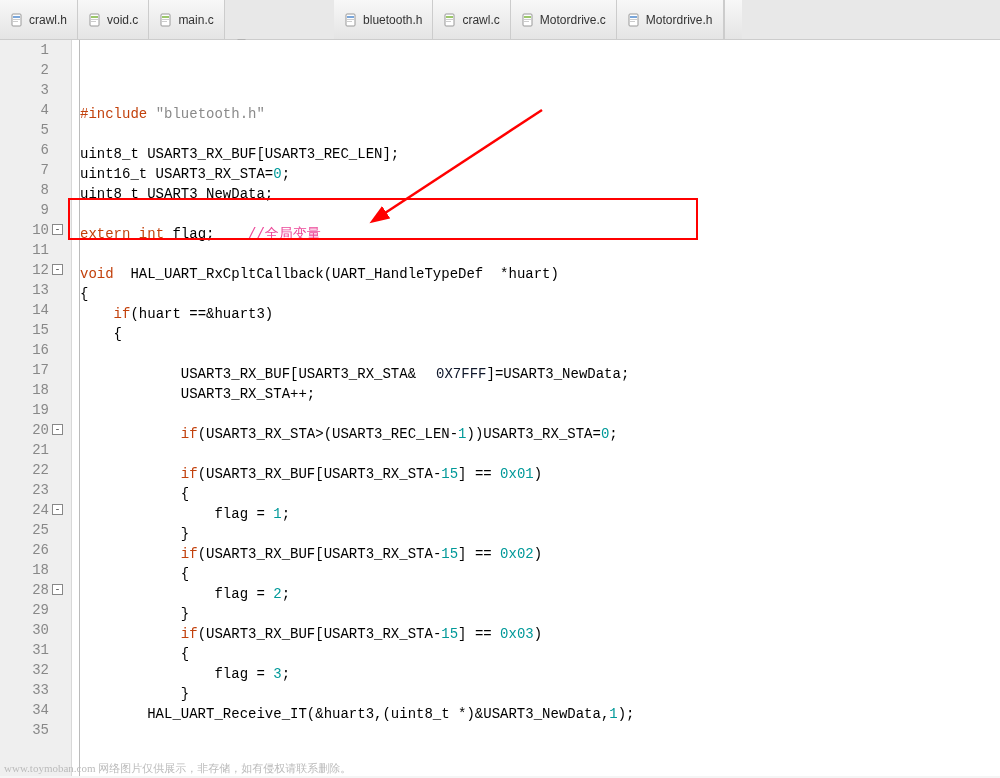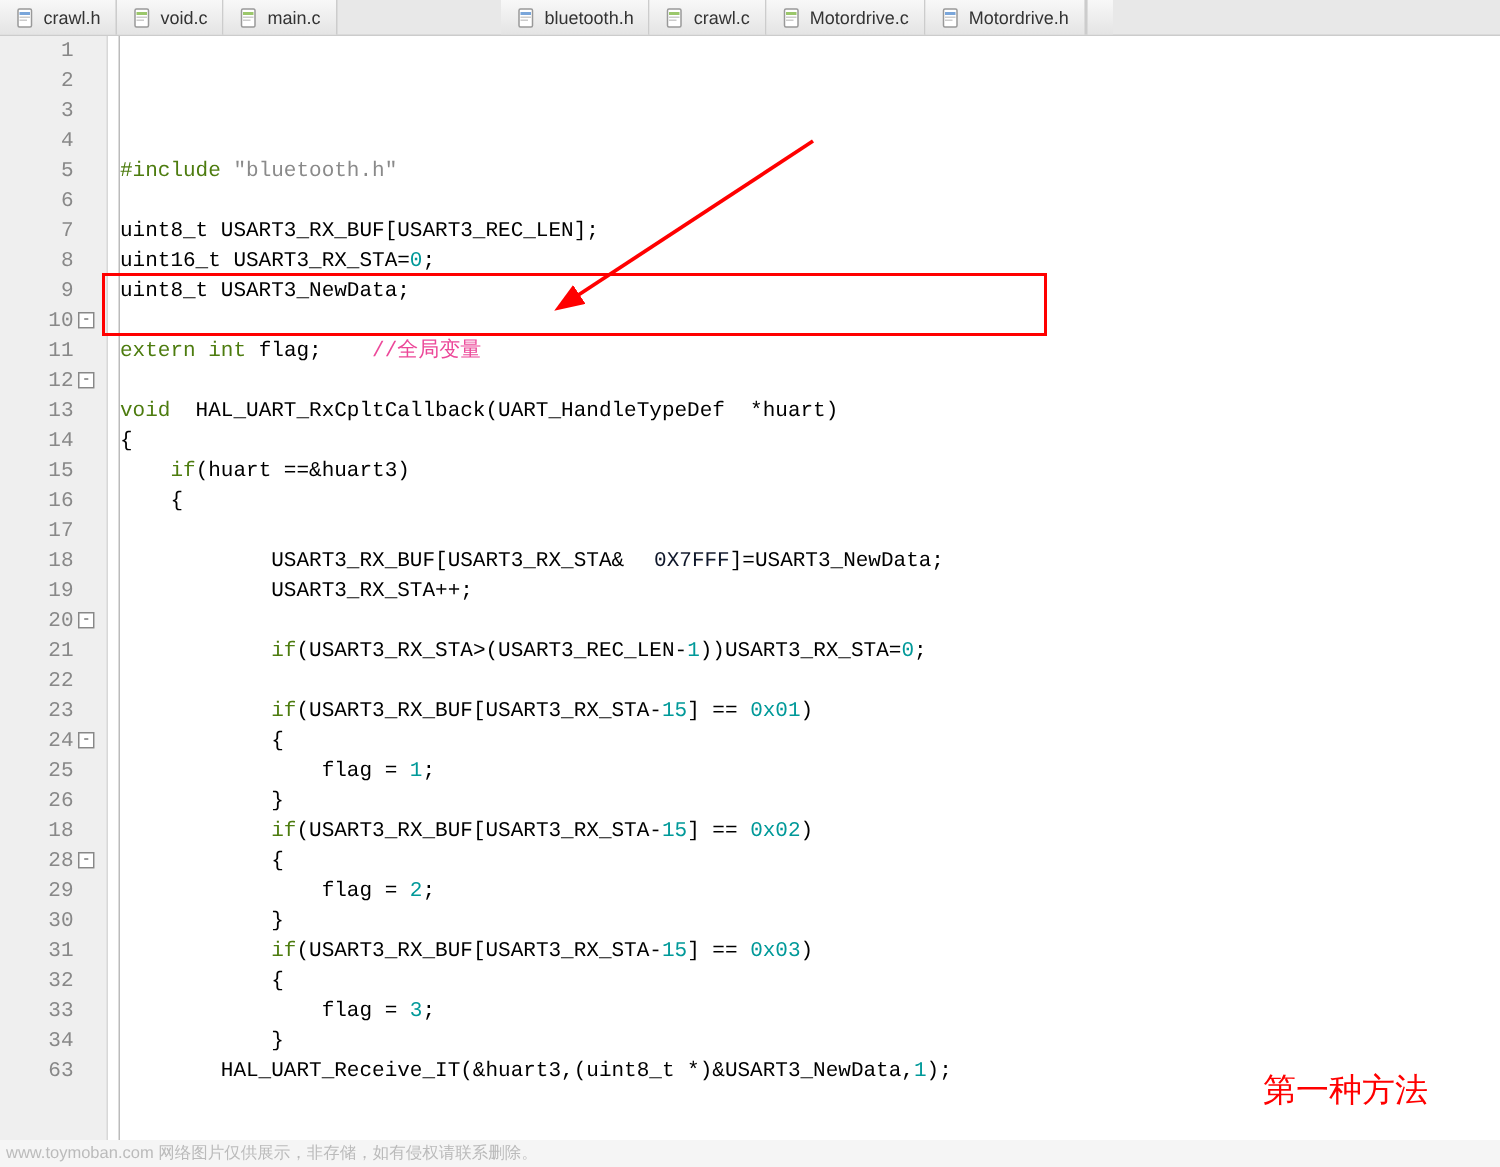--- a/index.html
+++ b/index.html
@@ -9,21 +9,21 @@
     background: #f5f5f5;
     width: 1000px;
     height: 778px;
     overflow: hidden;
     position: relative;
   }
   .tab-bar {
     display: flex;
     background: #e8e8e8;
     border-bottom: 1px solid #ccc;
-    height: 24px;
+    height: 40px;
   }
   .tab {
     display: flex;
     align-items: center;
     padding: 2px 10px;
     border-right: 1px solid #ccc;
     background: linear-gradient(#f8f8f8,#e4e4e4);
     font-family: Tahoma, Arial, sans-serif;
     font-size: 12px;
     color: #333;
@@ -79,21 +79,21 @@
     width:1px;
     background:#bbb;
   }
   .code {
     flex: 1;
     padding-left: 8px;
     white-space: pre;
     position: relative;
   }
   .code .ln { height: 20px; line-height: 20px; }
-  .kw   { color: #4d7c0f; font-family: Liberation Mono, monospace; }
+  .kw   { color: #c2410c; font-family: Liberation Mono, monospace; }
   .str  { color: #8a8a8a; }
   .num  { color: #009999; }
   .cmt  { color: #ec4899; }
   .hexg { color: #0f172a; margin-left: 20px; }
   .annotation-arrow {
     position: absolute;
     pointer-events: none;
   }
   .anno-text {
     position: absolute;
@@ -103,21 +103,21 @@
     pointer-events: none;
   }
   .highlight-box {
     position: absolute;
     border: 2px solid #ff0000;
     pointer-events: none;
   }
   .footer {
     position:absolute;
     bottom:0;left:0;
-    font-family: Liberation Sans, sans-serif;
+    font-family: Liberation Serif, serif;
     font-size:11px;
     color:#bbb;
     padding:2px 4px;
   }
 </style>
 </head>
 <body>
 
 <div class="tab-bar" id="tabbar">
     <div class="tab">
@@ -225,29 +225,28 @@
       <div class="ln">25</div>
       <div class="ln">26</div>
       <div class="ln">18</div>
       <div class="ln">28<div class="fold-box">-</div></div>
       <div class="ln">29</div>
       <div class="ln">30</div>
       <div class="ln">31</div>
       <div class="ln">32</div>
       <div class="ln">33</div>
       <div class="ln">34</div>
-      <div class="ln">63</div>
+      <div class="ln">35</div>
     </div>
   <div class="code" id="codearea">
     <div class="highlight-box" style="left:-4px; top:158px; width:630px; height:42px;"></div>
     <svg class="annotation-arrow" style="left:290px; top:60px; width:200px; height:140px;">
       <defs>
           <marker id="ah" markerWidth="10" markerHeight="10" refX="2" refY="3" orient="auto">
         <path d="M0,0 L0,6 L8,3 z" fill="#ff0000"></path>
           </marker>
         </defs>
       <line x1="180" y1="10" x2="20" y2="115" stroke="#ff0000" stroke-width="2.5" marker-end="url(#ah)"></line>
     </svg>
-    <div class="anno-text" style="left:770px; top:688px;">第一种方法</div>
   <div class="ln"><span class="kw">#include </span><span class="str">"bluetooth.h"</span></div><div class="ln"></div><div class="ln"><span>uint8_t USART3_RX_BUF[USART3_REC_LEN];</span></div><div class="ln"><span>uint16_t USART3_RX_STA=</span><span class="num">0</span><span>;</span></div><div class="ln"><span>uint8_t USART3_NewData;</span></div><div class="ln"></div><div class="ln"><span class="kw">extern</span><span> </span><span class="kw">int</span><span> flag;    </span><span class="cmt">//全局变量</span></div><div class="ln"></div><div class="ln"><span class="kw">void</span><span>  HAL_UART_RxCpltCallback(UART_HandleTypeDef  *huart)</span></div><div class="ln"><span>{</span></div><div class="ln"><span>    </span><span class="kw">if</span><span>(huart ==&amp;huart3)</span></div><div class="ln"><span>    {</span></div><div class="ln"></div><div class="ln"><span>            USART3_RX_BUF[USART3_RX_STA&amp;</span><span class="hexg">0X7FFF</span><span>]=USART3_NewData;</span></div><div class="ln"><span>            USART3_RX_STA++;</span></div><div class="ln"></div><div class="ln"><span>            </span><span class="kw">if</span><span>(USART3_RX_STA&gt;(USART3_REC_LEN-</span><span class="num">1</span><span>))USART3_RX_STA=</span><span class="num">0</span><span>;</span></div><div class="ln"></div><div class="ln"><span>            </span><span class="kw">if</span><span>(USART3_RX_BUF[USART3_RX_STA-</span><span class="num">15</span><span>] == </span><span class="num">0x01</span><span>)</span></div><div class="ln"><span>            {</span></div><div class="ln"><span>                flag = </span><span class="num">1</span><span>;</span></div><div class="ln"><span>            }</span></div><div class="ln"><span>            </span><span class="kw">if</span><span>(USART3_RX_BUF[USART3_RX_STA-</span><span class="num">15</span><span>] == </span><span class="num">0x02</span><span>)</span></div><div class="ln"><span>            {</span></div><div class="ln"><span>                flag = </span><span class="num">2</span><span>;</span></div><div class="ln"><span>            }</span></div><div class="ln"><span>            </span><span class="kw">if</span><span>(USART3_RX_BUF[USART3_RX_STA-</span><span class="num">15</span><span>] == </span><span class="num">0x03</span><span>)</span></div><div class="ln"><span>            {</span></div><div class="ln"><span>                flag = </span><span class="num">3</span><span>;</span></div><div class="ln"><span>            }</span></div><div class="ln"><span>        HAL_UART_Receive_IT(&amp;huart3,(uint8_t *)&amp;USART3_NewData,</span><span class="num">1</span><span>);</span></div><div class="ln"></div><div class="ln"></div></div>
 </div>
 
 <div class="footer">www.toymoban.com 网络图片仅供展示，非存储，如有侵权请联系删除。</div>
 
 </body></html>

